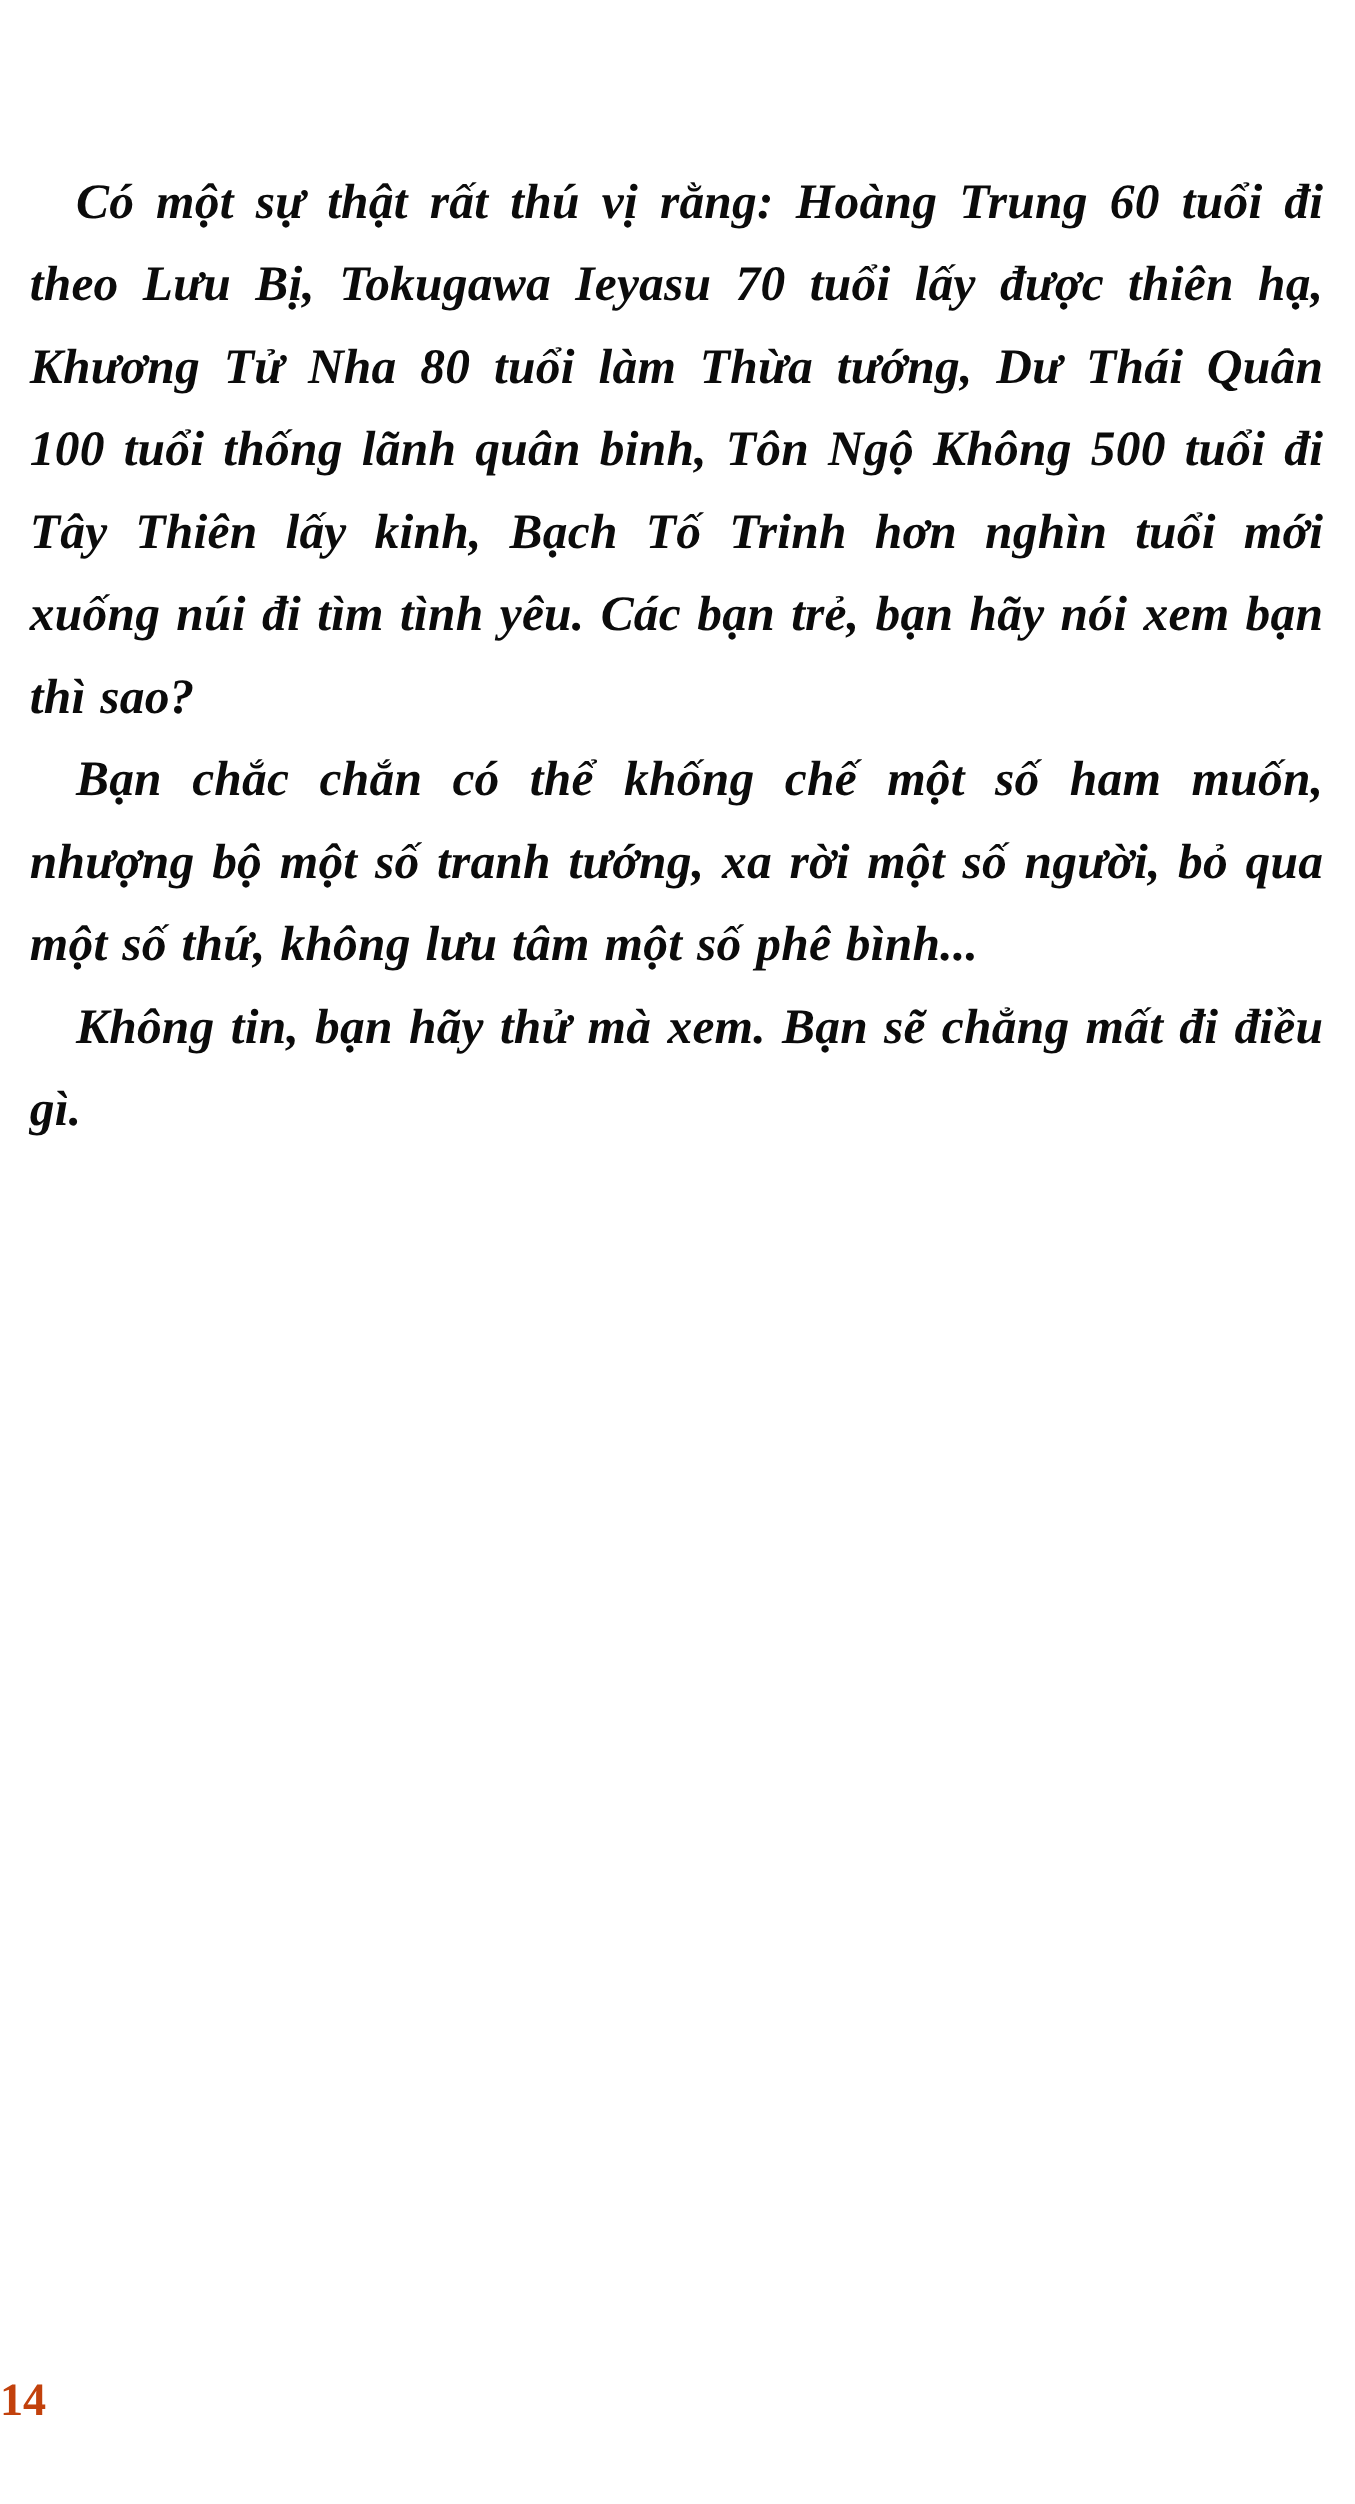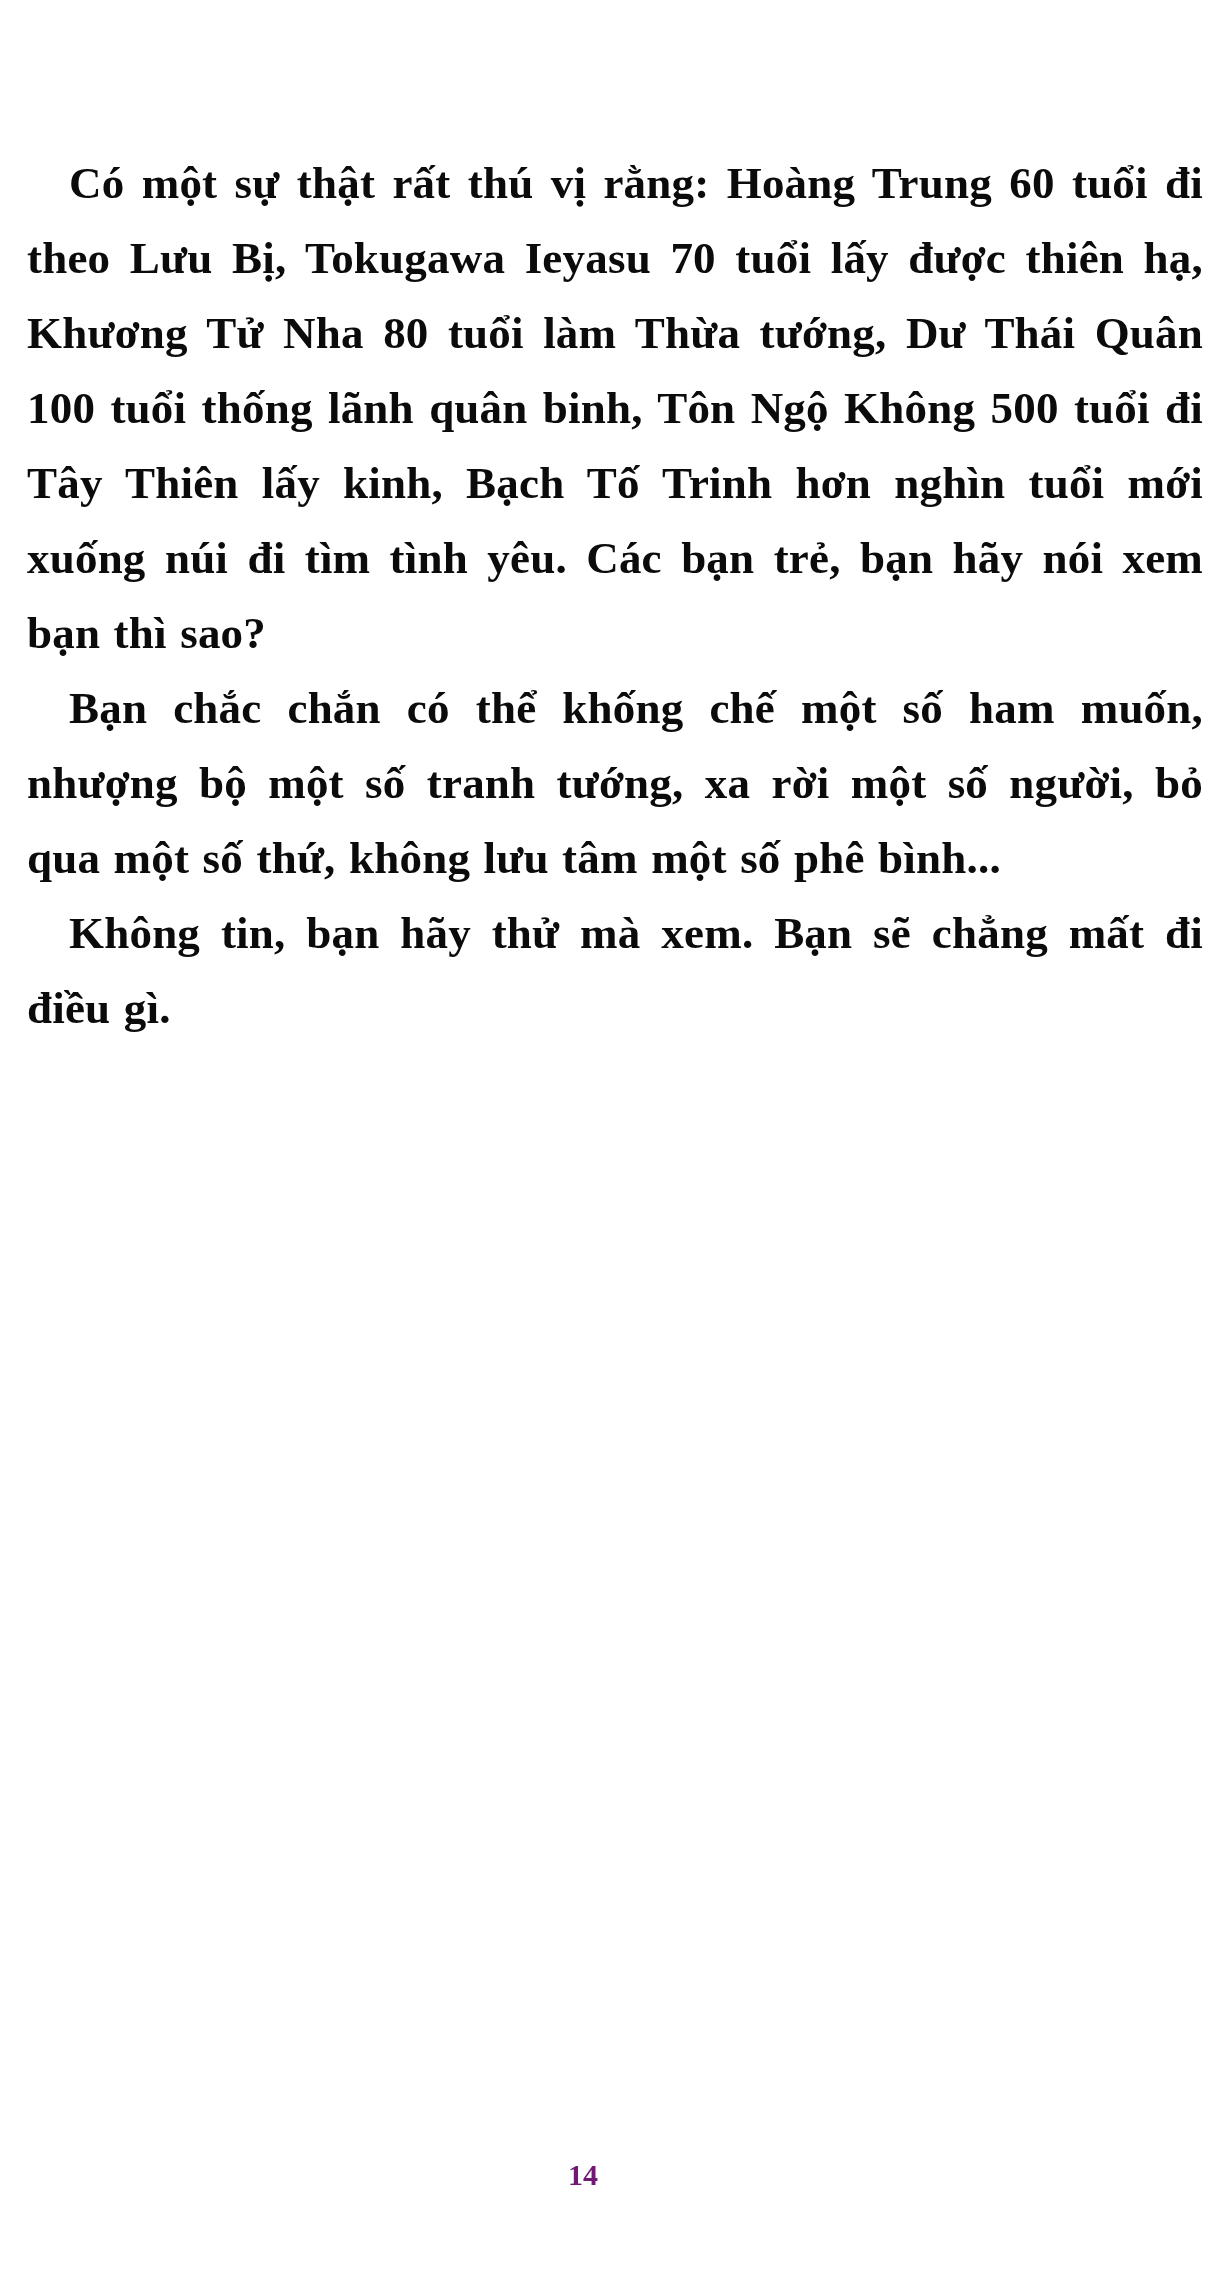--- a/index.html
+++ b/index.html
@@ -16,40 +16,41 @@
     font-family: "Liberation Serif", "DejaVu Serif", serif;
     color: #0b0b0b;
   }
   .text-block {
     position: absolute;
     top: 146px;
     left: 27px;
     width: 1176px;
     font-size: 45px;
     line-height: 75px;
+    font-style: italic;
     font-weight: bold;
     text-align: justify;
     letter-spacing: 0.2px;
     word-spacing: 2px;
   }
   .text-block p {
     margin: 0;
     padding: 0;
     text-indent: 42px;
   }
   .page-number {
     position: absolute;
     top: 2158px;
     left: 0;
     width: 1166px;
-    text-align: center;
-    font-size: 30px;
+    text-align: left;
+    font-size: 42px;
     font-weight: bold;
     font-style: normal;
-    color: #701a75;
+    color: #c2410c;
   }
 </style>
 </head>
 <body>
 
 <div class="page">
   <div class="text-block">
     <p>Có một sự thật rất thú vị rằng: Hoàng Trung 60 tuổi đi theo Lưu Bị, Tokugawa Ieyasu 70 tuổi lấy được thiên hạ, Khương Tử Nha 80 tuổi làm Thừa tướng, Dư Thái Quân 100 tuổi thống lãnh quân binh, Tôn Ngộ Không 500 tuổi đi Tây Thiên lấy kinh, Bạch Tố Trinh hơn nghìn tuổi mới xuống núi đi tìm tình yêu. Các bạn trẻ, bạn hãy nói xem bạn thì sao?</p>
     <p>Bạn chắc chắn có thể khống chế một số ham muốn, nhượng bộ một số tranh tướng, xa rời một số người, bỏ qua một số thứ, không lưu tâm một số phê bình...</p>
     <p>Không tin, bạn hãy thử mà xem. Bạn sẽ chẳng mất đi điều gì.</p>

